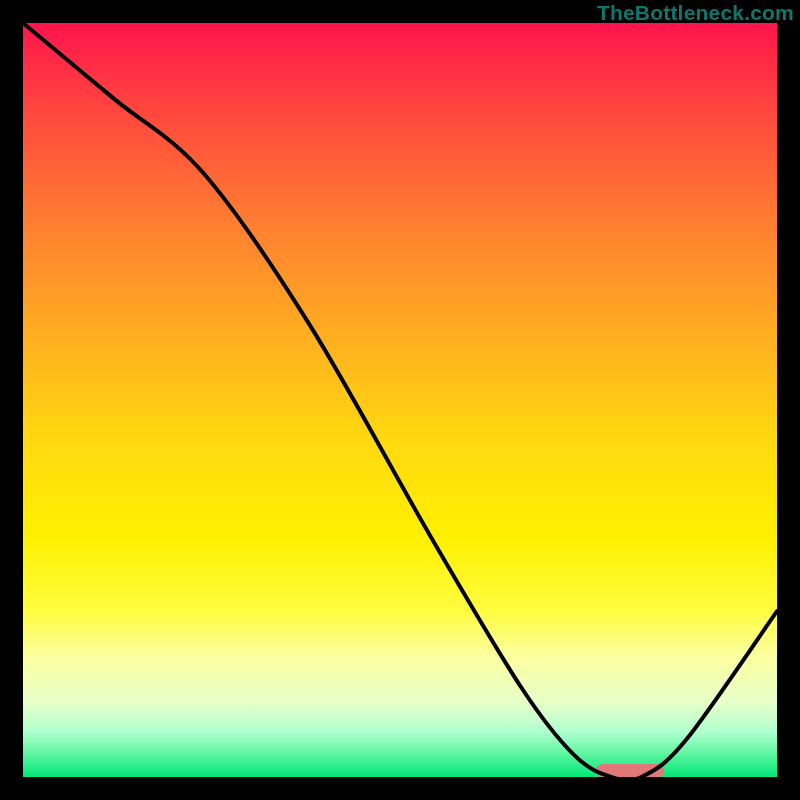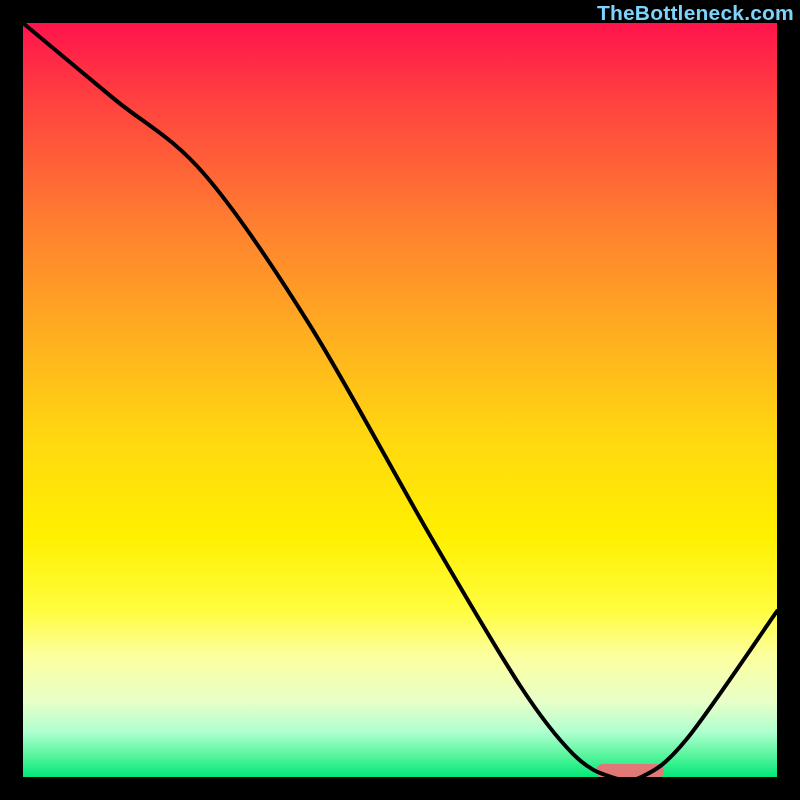--- a/index.html
+++ b/index.html
@@ -44,21 +44,21 @@
   .marker {
     position: absolute;
     height: 14px;
     border-radius: 7px;
     background: #e07878;
   }
   .watermark {
     position: absolute;
     top: 1px;
     right: 6px;
-    color: #7dd3fc;
+    color: #0f766e;
     font-size: 21px;
     font-weight: 600;
     letter-spacing: 0.2px;
   }
   svg.curve {
     position: absolute;
     left: 23px;
     top: 23px;
     width: 754px;
     height: 754px;

